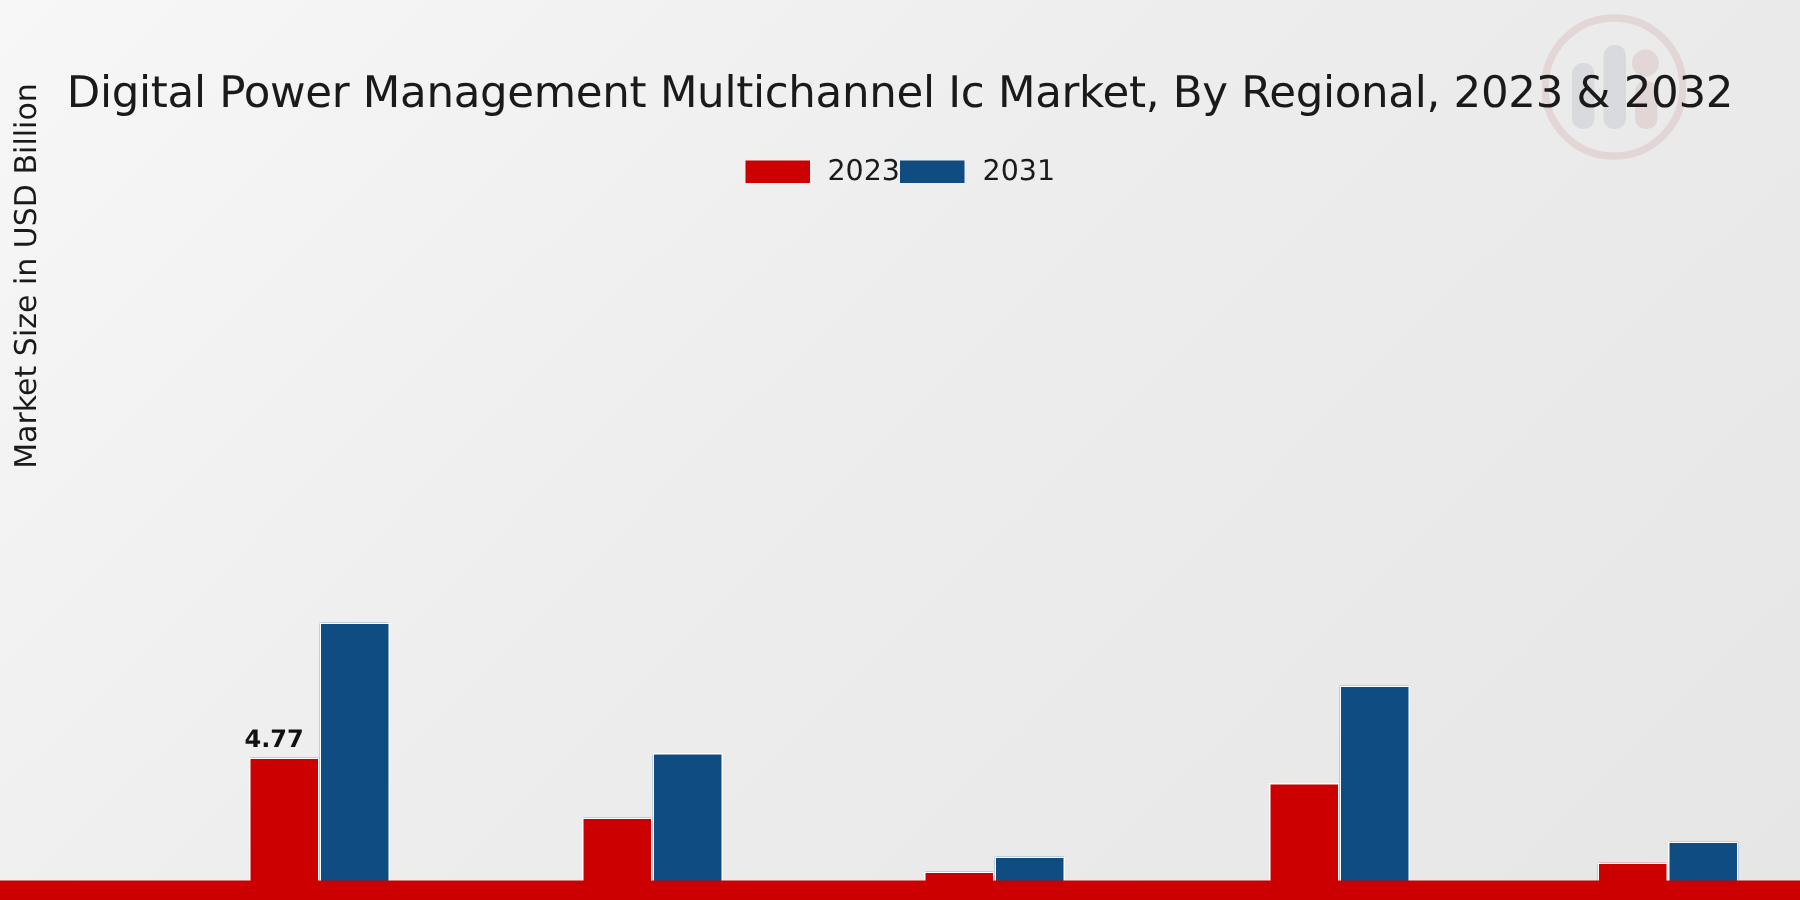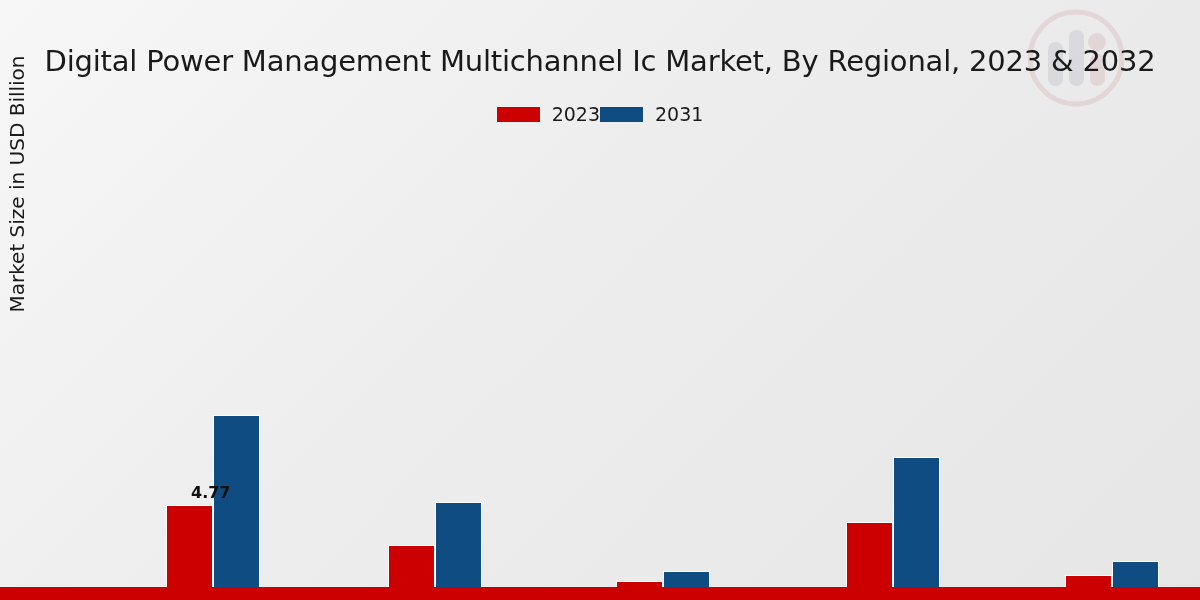--- a/index.html
+++ b/index.html
@@ -136,21 +136,20 @@
     line-height: 19px;
     color: #1a1a1a;
   }
 
   .bar-value {
     position: absolute;
     font-size: 16px;
     font-weight: bold;
     color: #111111;
     white-space: nowrap;
-    margin-left: 28px;
   }
 
   
   #bottom-strip {
     position: absolute;
     left: 0px;
     bottom: 0px;
     width: 1200px;
     height: 13px;
     background: #cc0000;

